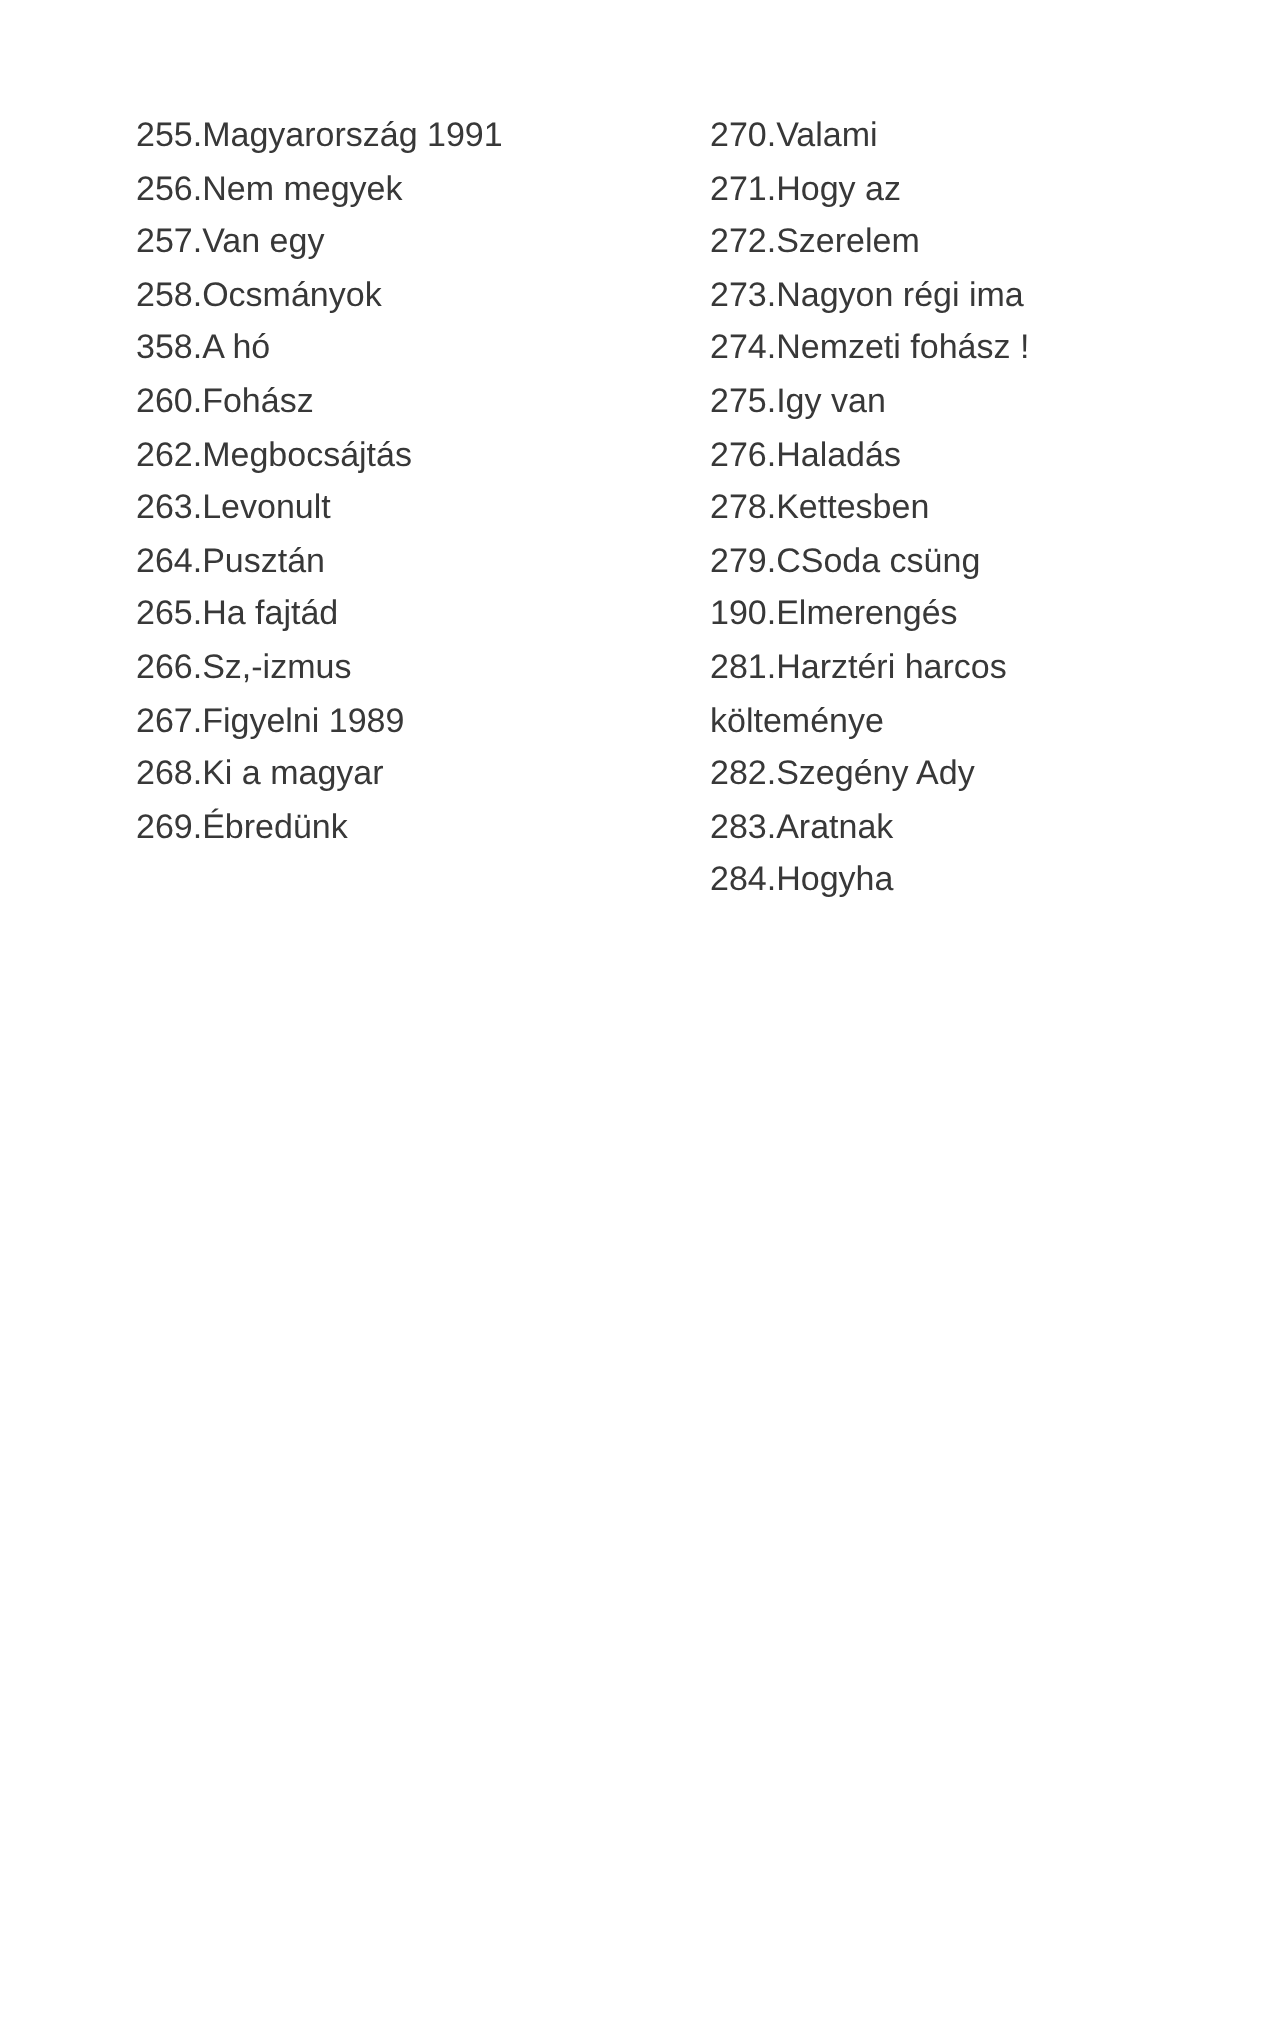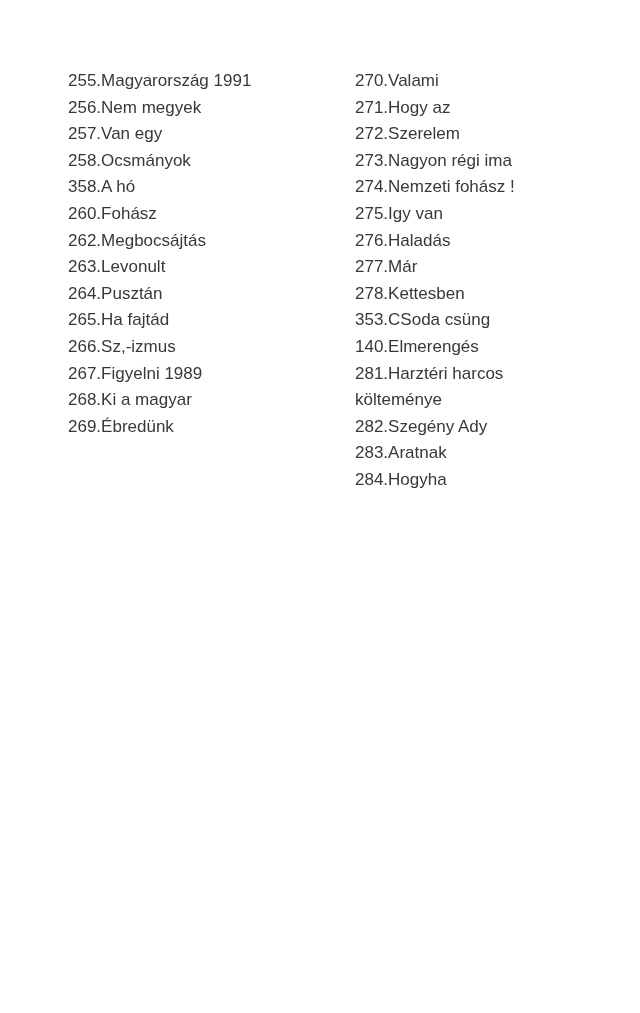--- a/index.html
+++ b/index.html
@@ -11,21 +11,21 @@
     position: relative;
     width: 640px;
     height: 1013px;
     background: #ffffff;
     font-family: "Liberation Sans", sans-serif;
     color: #383838;
     overflow: hidden;
   }
   .column {
     position: absolute;
-    top: 68px;
+    top: 55px;
     font-size: 17px;
     line-height: 26.6px;
     font-weight: 400;
   }
   .column-left  { left: 68px;  width: 272px; }
   .column-right { left: 355px; width: 255px; }
   .line {
     height: 26.6px;
     white-space: nowrap;
   }
@@ -53,24 +53,23 @@
   </div>
 
   <div class="column column-right">
     <div class="line">270.Valami</div>
     <div class="line">271.Hogy az</div>
     <div class="line">272.Szerelem</div>
     <div class="line">273.Nagyon régi ima</div>
     <div class="line">274.Nemzeti fohász !</div>
     <div class="line">275.Igy van</div>
     <div class="line">276.Haladás</div>
-    <div class="line">277.Már</div>
     <div class="line">278.Kettesben</div>
-    <div class="line">353.CSoda csüng</div>
-    <div class="line">140.Elmerengés</div>
+    <div class="line">279.CSoda csüng</div>
+    <div class="line">190.Elmerengés</div>
     <div class="line">281.Harztéri harcos</div>
     <div class="line">költeménye</div>
     <div class="line">282.Szegény Ady</div>
     <div class="line">283.Aratnak</div>
     <div class="line">284.Hogyha</div>
   </div>
 
 </div>
 
 </body></html>

